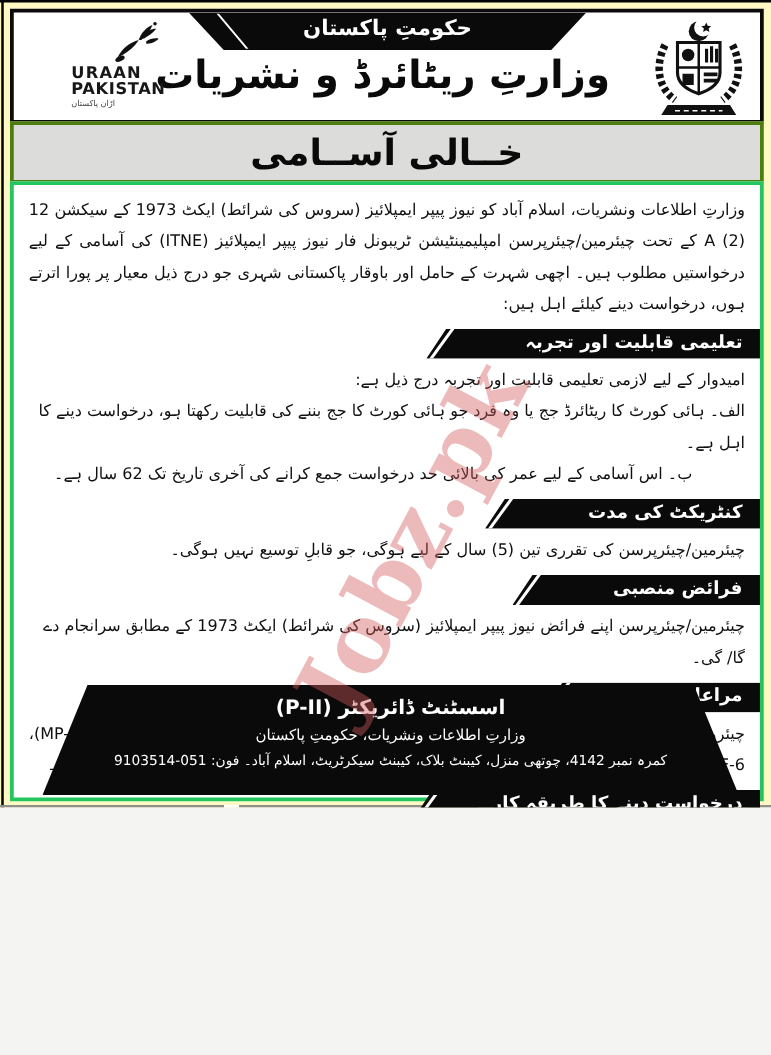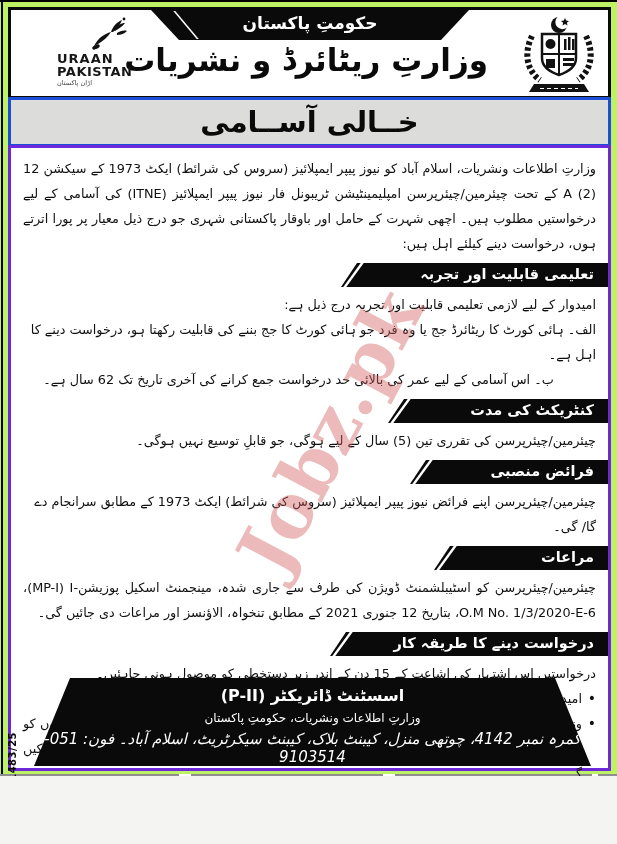--- a/index.html
+++ b/index.html
@@ -1,17 +1,17 @@
 <!DOCTYPE html>
 <html><head>
 <meta charset="utf-8">
 <style>
   html,body{margin:0;padding:0;}
   body{width:617px;height:844px;background:#f4f4f2;font-family:"DejaVu Sans",sans-serif;}
-  #page{position:relative;width:617px;height:776px;background:#bef264;overflow:hidden;}
+  #page{position:relative;width:617px;height:646px;background:#fef9c3;overflow:hidden;}
 
   
   .edge-top{position:absolute;top:0;left:0;right:0;height:2px;background:#000;}
   .edge-left{position:absolute;top:0;left:1px;width:2px;bottom:0;background:#000;}
   .edge-bottom{position:absolute;bottom:0;left:0;right:0;height:2px;
     background:linear-gradient(90deg,#8f8f8f 0 29%,#fff 29% 31%,#8f8f8f 31% 62%,#fff 62% 64%,#8f8f8f 64% 96%,#fff 96% 97%,#8f8f8f 97% 100%);}
 
   
   .header-box{position:absolute;top:7px;left:8px;right:6px;height:86px;border:3px solid #0a0a0a;background:#fff;}
   .govt-banner{position:absolute;top:0;left:140px;width:318px;height:30px;background:#0a0a0a;color:#fff;
@@ -23,26 +23,26 @@
 
   .uraan{position:absolute;left:46px;top:6px;width:100px;text-align:left;color:#171717;}
   .uraan .bird{display:block;margin:0 auto;}
   .uraan .l1{font-size:13px;font-weight:bold;letter-spacing:1px;line-height:13px;}
   .uraan .l2{font-size:13px;font-weight:bold;letter-spacing:0.5px;line-height:14px;}
   .uraan .tag{font-size:6.5px;color:#444;line-height:8px;direction:rtl;}
 
   .emblem{position:absolute;right:8px;top:4px;}
 
   
-  .title-bar{position:absolute;top:97px;left:8px;right:6px;height:44px;border:3px solid #1d4ed8;background:#dcdcda;
+  .title-bar{position:absolute;top:97px;left:8px;right:6px;height:44px;border:3px solid #4d7c0f;background:#dcdcda;
     display:flex;align-items:center;justify-content:center;}
   .title-bar span{font-size:29px;font-weight:bold;color:#0a0a0a;direction:rtl;}
 
   
-  .body-box{position:absolute;top:145px;left:8px;right:6px;bottom:5px;border:3px solid #6d28d9;background:#fff;
+  .body-box{position:absolute;top:145px;left:8px;right:6px;bottom:5px;border:3px solid #22c55e;background:#fff;
     padding:6px 12px 4px 12px;direction:rtl;color:#101010;font-size:12.8px;line-height:25px;}
   .para{text-align:justify;text-align-last:right;margin:2px 0 4px 0;}
   .center-ish{margin:0 0 2px 0;}
 
   .sec-h{position:relative;background:#0a0a0a;color:#fff;font-weight:bold;font-size:14.5px;line-height:21px;
     width:fit-content;margin:7px -12px 5px auto;padding:1px 14px 2px 28px;
     clip-path:polygon(16px 0,100% 0,100% 100%,0 100%);}
   .sec-h::before{content:"";position:absolute;left:11px;top:0;bottom:0;width:2.5px;background:#fff;transform:skewX(-36deg);}
   .sec-h.w1{min-width:225px;} .sec-h.w2{min-width:178px;} .sec-h.w3{min-width:156px;}
   .sec-h.w4{min-width:132px;} .sec-h.w5{min-width:236px;}
@@ -53,21 +53,21 @@
   .bullets{margin:0;padding:0;list-style:none;}
   .bullets li{position:relative;padding-right:14px;text-align:justify;text-align-last:right;}
   .bullets li::before{content:"•";position:absolute;right:0;top:0;font-size:14px;}
 
   
   .footer-band{position:absolute;left:12px;right:12px;bottom:10px;height:88px;}
   .footer-box{position:absolute;left:22px;right:14px;top:0;bottom:0;background:#0a0a0a;color:#fff;text-align:center;
     clip-path:polygon(36px 0,calc(100% - 36px) 0,100% 100%,0 100%);direction:rtl;}
   .f-designation{font-size:16px;font-weight:bold;margin-top:7px;line-height:22px;}
   .f-department{font-size:12px;margin-top:3px;line-height:16px;}
-  .f-address{font-size:15px;margin-top:4px;line-height:18px;font-style:italic;}
+  .f-address{font-size:11px;margin-top:4px;line-height:18px;}
 
   .pid{position:absolute;left:7px;top:748px;height:76px;writing-mode:vertical-rl;transform:rotate(180deg);
     direction:ltr;font-size:10px;font-weight:bold;color:#0a0a0a;letter-spacing:0.5px;white-space:nowrap;}
 
   
   .watermark{position:absolute;left:165px;top:388px;width:330px;text-align:center;
     font-family:"DejaVu Serif",serif;font-weight:bold;font-size:74px;color:rgba(209,90,90,0.42);
     transform:rotate(-62deg);pointer-events:none;z-index:5;}
 </style>
 </head>

